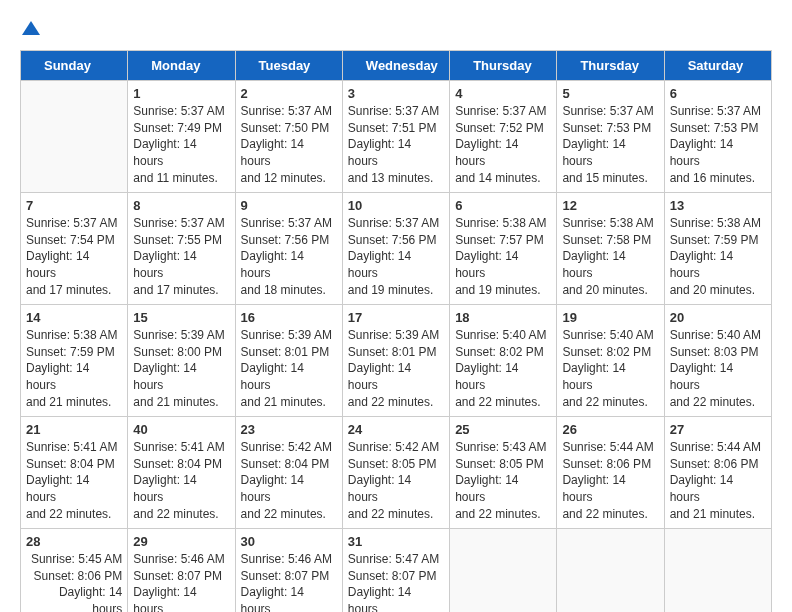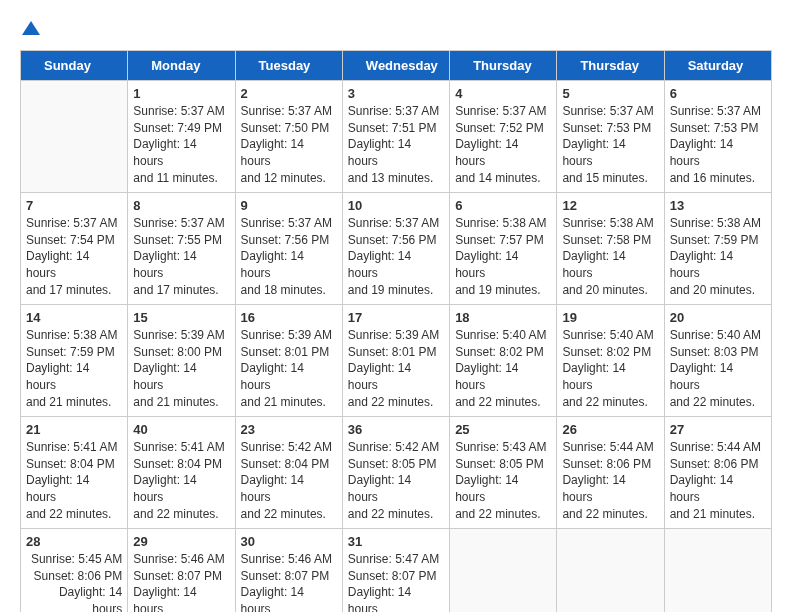--- a/index.html
+++ b/index.html
@@ -277,21 +277,21 @@
 and 22 minutes.</div>
         </td>
         <td>
           <span class="day-number">23</span>
           <div class="day-info" style="white-space: pre-line;">Sunrise: 5:42 AM
 Sunset: 8:04 PM
 Daylight: 14 hours
 and 22 minutes.</div>
         </td>
         <td>
-          <span class="day-number">36</span>
+          <span class="day-number">24</span>
           <div class="day-info" style="white-space: pre-line;">Sunrise: 5:42 AM
 Sunset: 8:05 PM
 Daylight: 14 hours
 and 22 minutes.</div>
         </td>
         <td>
           <span class="day-number">25</span>
           <div class="day-info" style="white-space: pre-line;">Sunrise: 5:43 AM
 Sunset: 8:05 PM
 Daylight: 14 hours

